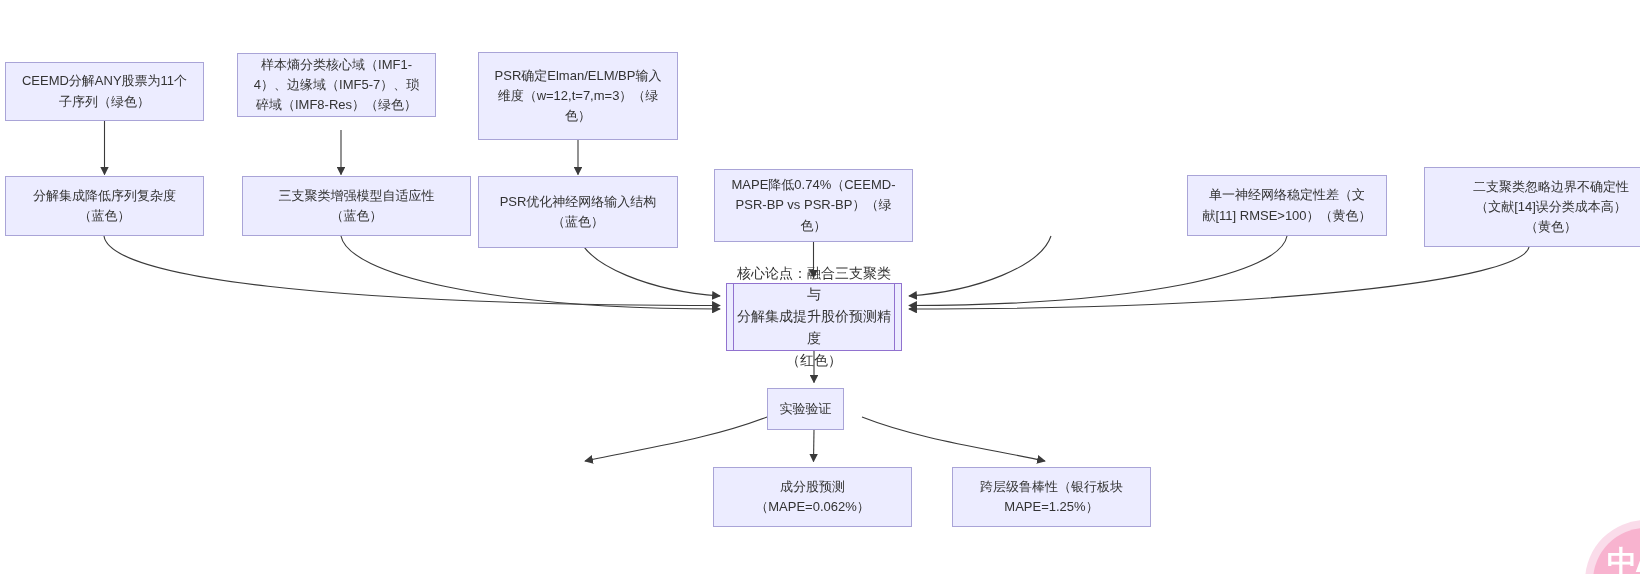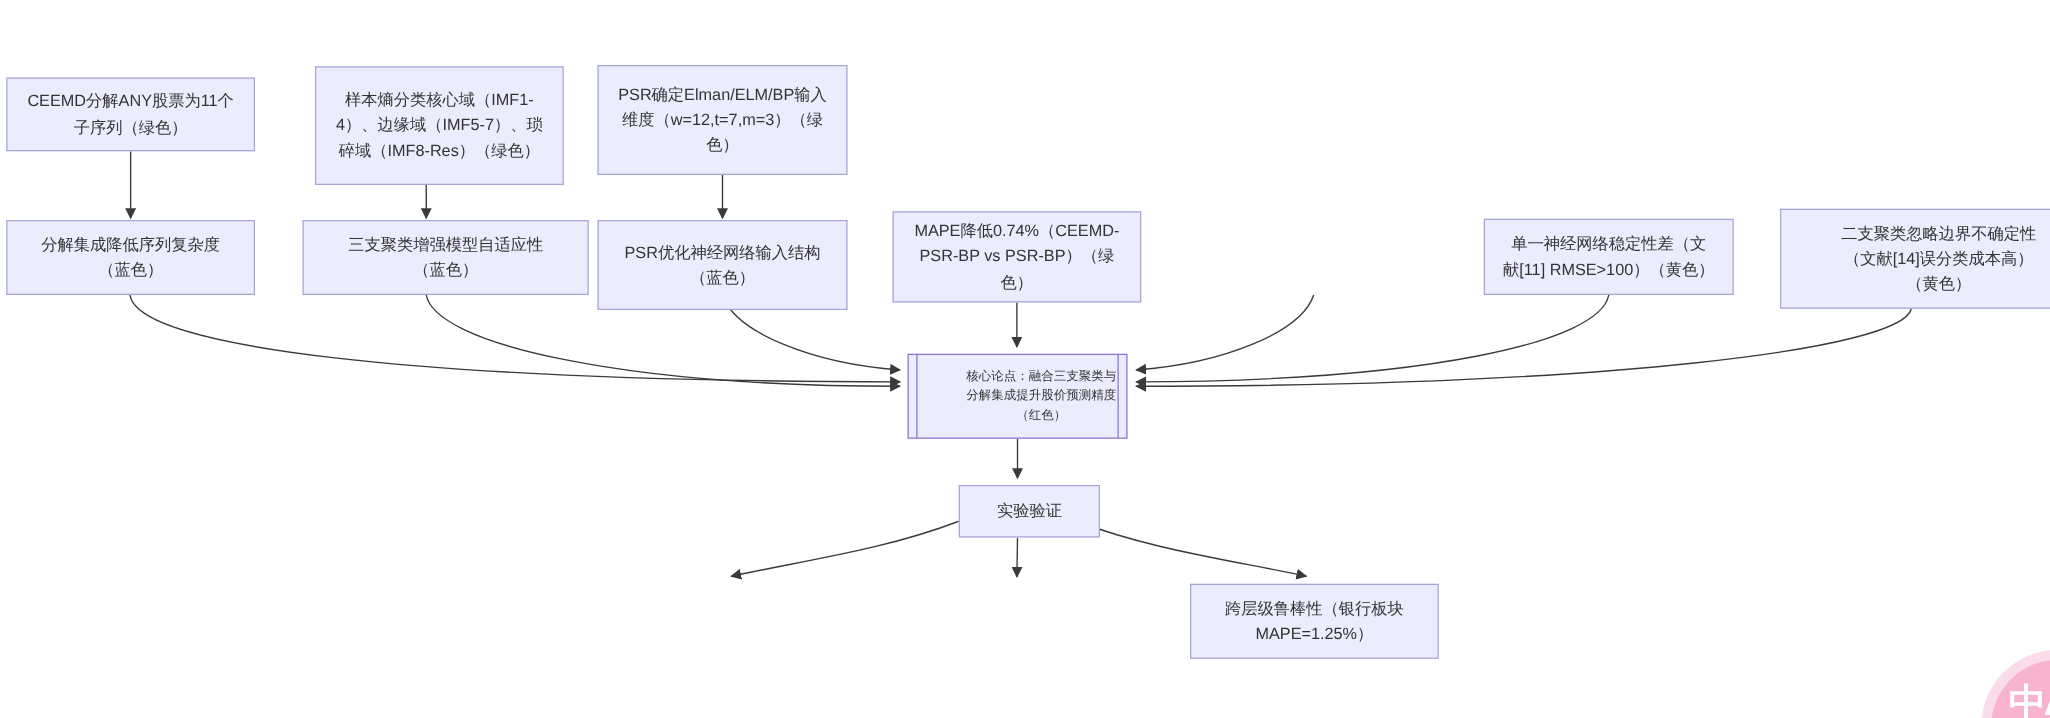--- a/index.html
+++ b/index.html
@@ -22,21 +22,21 @@
     position:absolute;background:var(--node-fill);
     border:1px solid var(--node-border);
     color:var(--text-color);
     display:flex;align-items:center;justify-content:center;
     text-align:center;font-size:13px;line-height:1.55;
     padding:4px 8px;
   }
   .node .lbl{white-space:pre-line;}
   .node.core{
     border:1.5px solid var(--core-border);
-    font-size:10px;
+    font-size:14px;
     justify-content:flex-end;
   }
   .inner-line{
     position:absolute;top:0;bottom:0;width:1px;background:var(--core-border);
   }
   .inner-line.left{left:6px;}
   .inner-line.right{right:6px;}
   .float-btn-halo{
     position:absolute;left:1585px;top:508px;width:122px;height:122px;
     border-radius:50%;background:var(--btn-halo);
@@ -78,21 +78,21 @@
       <path d="M767,405 C710,427 646,436 585,449" marker-end="url(#arrow)"></path>
       <path d="M814,418 L813.5,449.5" marker-end="url(#arrow)"></path>
       <path d="M862,405 C918,427 984,436 1045,449" marker-end="url(#arrow)"></path>
     </g>
   </svg>
 
   <div class="node" style="left:5px;top:50px;width:199px;height:59px">
     <span class="lbl">CEEMD分解ANY股票为11个
 子序列（绿色）</span>
   </div>
-  <div class="node" style="left:252px;top:41px;width:199px;height:95px">
+  <div class="node" style="left:237px;top:41px;width:199px;height:64px">
     <span class="lbl">样本熵分类核心域（IMF1-
 4）、边缘域（IMF5-7）、琐
 碎域（IMF8-Res）（绿色）</span>
   </div>
   <div class="node" style="left:478px;top:40px;width:200px;height:88px">
     <span class="lbl">PSR确定Elman/ELM/BP输入
 维度（w=12,t=7,m=3）（绿
 色）</span>
   </div>
 
@@ -124,24 +124,28 @@
   </div>
 
   <div class="node core" style="left:726px;top:271px;width:176px;height:68px">
     <span class="inner-line left"></span>
     <span class="inner-line right"></span>
     <span class="lbl">核心论点：融合三支聚类与
 分解集成提升股价预测精度
 （红色）</span>
   </div>
 
-  <div class="node" style="left:767px;top:376px;width:113px;height:42px">
+  <div class="node" style="left:767px;top:376px;width:77px;height:42px">
     <span class="lbl">实验验证</span>
   </div>
 
+  <div class="node" style="left:713px;top:455px;width:199px;height:60px">
+    <span class="lbl">成分股预测
+（MAPE=0.062%）</span>
+  </div>
   <div class="node" style="left:952px;top:455px;width:199px;height:60px">
     <span class="lbl">跨层级鲁棒性（银行板块
 MAPE=1.25%）</span>
   </div>
 
   <div class="float-btn-halo"></div>
   <div class="float-btn">
     <span>中A</span>
   </div>
 

